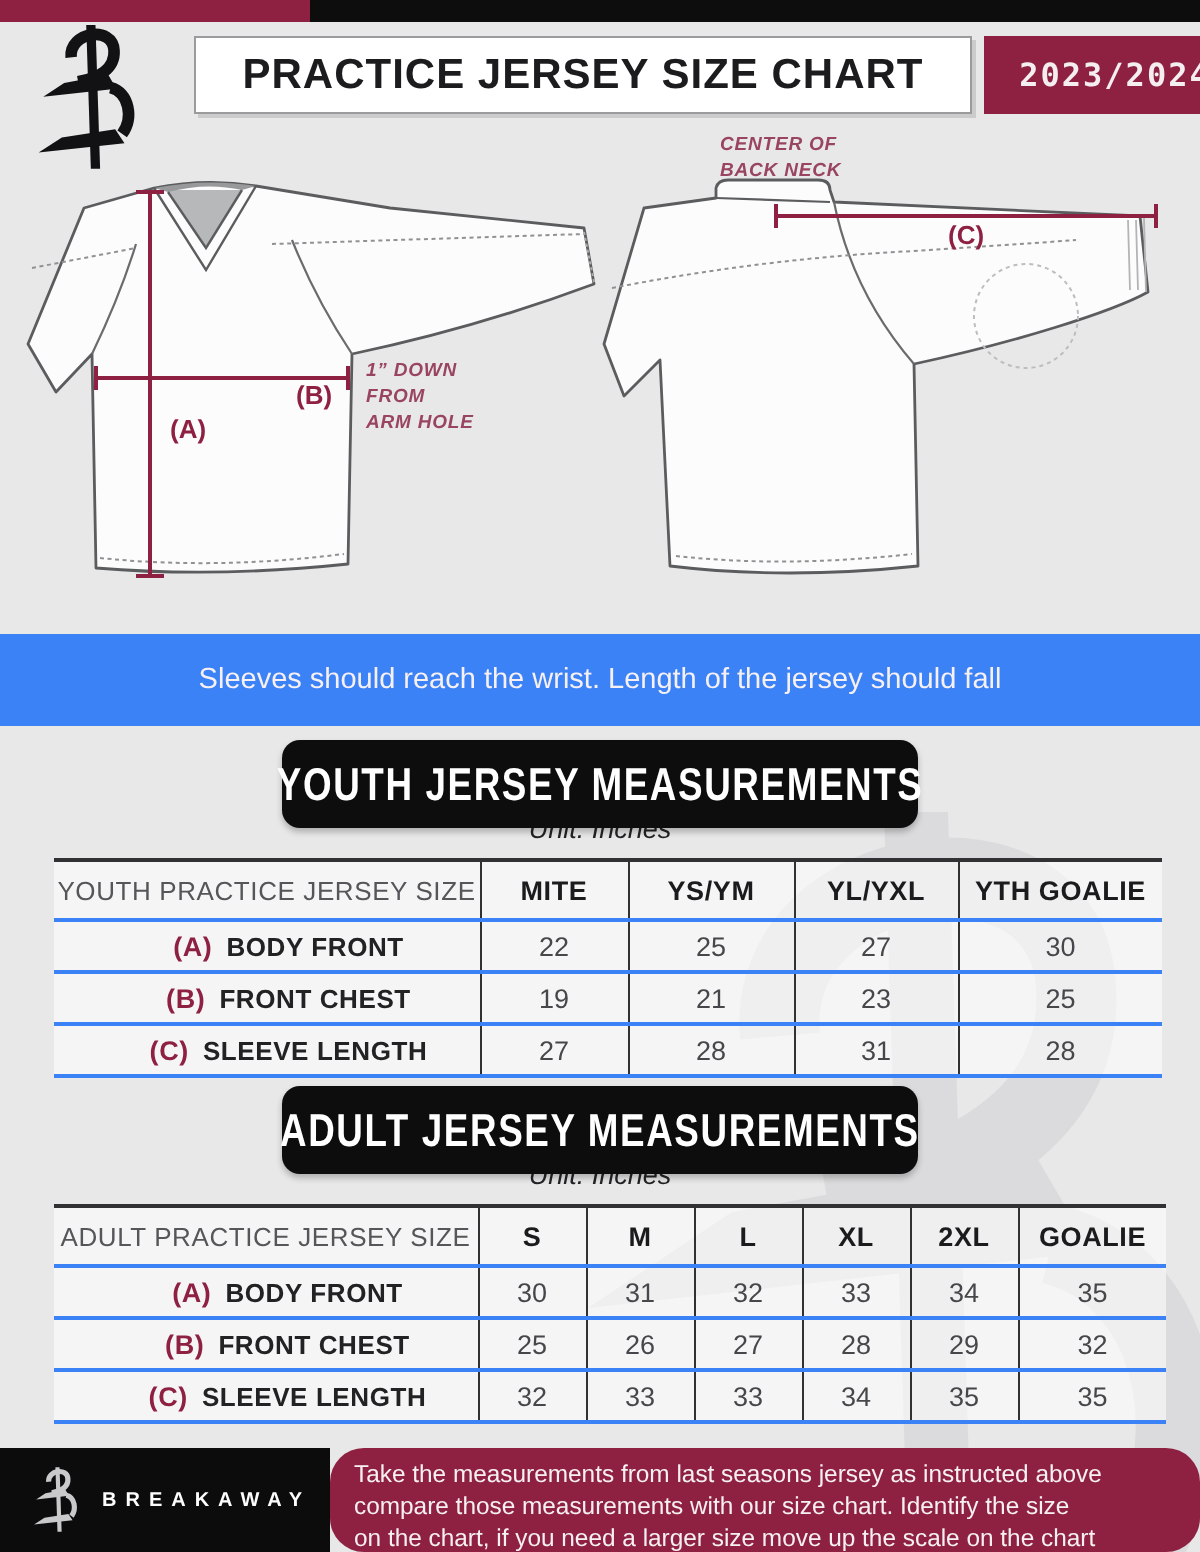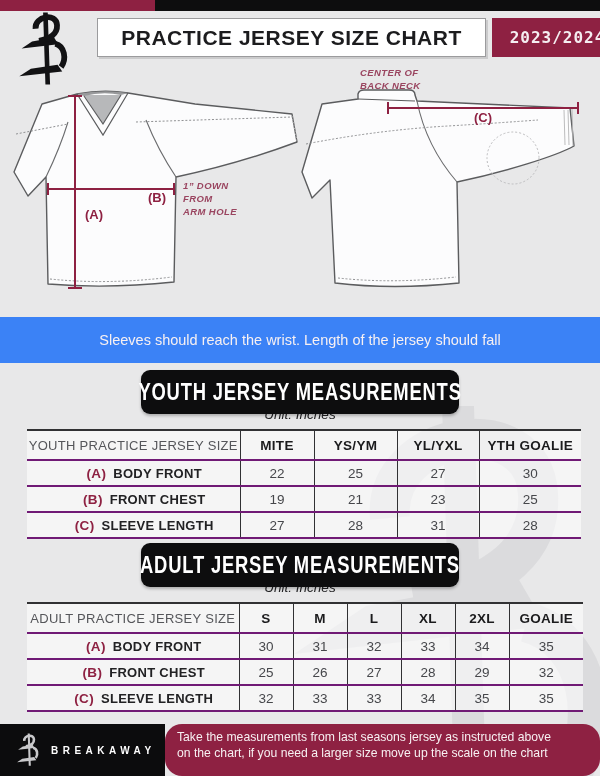--- a/index.html
+++ b/index.html
@@ -39,21 +39,21 @@
   .pill { position:absolute; left:141px; width:318px; height:44px; background:#0d0d0e;
           border-radius:9px; z-index:3; display:flex; align-items:center; justify-content:center;
           box-shadow:0 2px 3px rgba(0,0,0,0.25); }
   .pill span { display:inline-block; transform:scaleX(0.8); white-space:nowrap;
                color:#fff; font-size:23px; font-weight:bold; letter-spacing:1px; }
   .unit { position:absolute; left:0; width:600px; text-align:center; z-index:2;
           font-style:italic; font-size:13.5px; color:#232325; font-weight:500; }
 
   table.size { position:absolute; left:27px; border-collapse:collapse; z-index:2;
                background:rgba(255,255,255,0.55); table-layout:fixed; }
-  table.size th, table.size td { border-top:2px solid #313133; border-bottom:2px solid #701a75;
+  table.size th, table.size td { border-top:2px solid #313133; border-bottom:2px solid #3b82f6;
                text-align:center; vertical-align:middle; }
   table.size th { height:30px; } table.size td { height:26px; }
   table.size th:not(:first-child), table.size td:not(:first-child) { border-left:1.5px solid #313133; }
   th.t-caption { font-size:13px; font-weight:500; color:#55565a; letter-spacing:.3px; }
   th.t-size { font-size:13.5px; font-weight:bold; color:#1b1b1d; letter-spacing:.3px; }
   td.t-val { font-size:13.5px; color:#46474b; }
   td.t-rowlabel { text-align:left; padding-left:22px; font-size:13px; color:#222224;
                   font-weight:bold; letter-spacing:.3px; }
   td.t-rowlabel .key { color:#8e2142; font-size:13.5px; font-weight:bold; margin-right:7px; }
 
@@ -249,16 +249,17 @@
     </table>
 
   <div class="footer-black">
     <svg class="mini-logo" viewBox="0 0 100 130">
         <use href="#monogram"></use>
       </svg>
     <span>BREAKAWAY</span>
   </div>
   <div class="footer-maroon">
     <div>Take the measurements from last seasons jersey as instructed above</div>
+    <div>compare those measurements  with our size chart. Identify the size</div>
     <div>on the chart, if you need a larger size move up the scale on the chart</div>
   </div>
 
 </div>
 
 </body></html>

